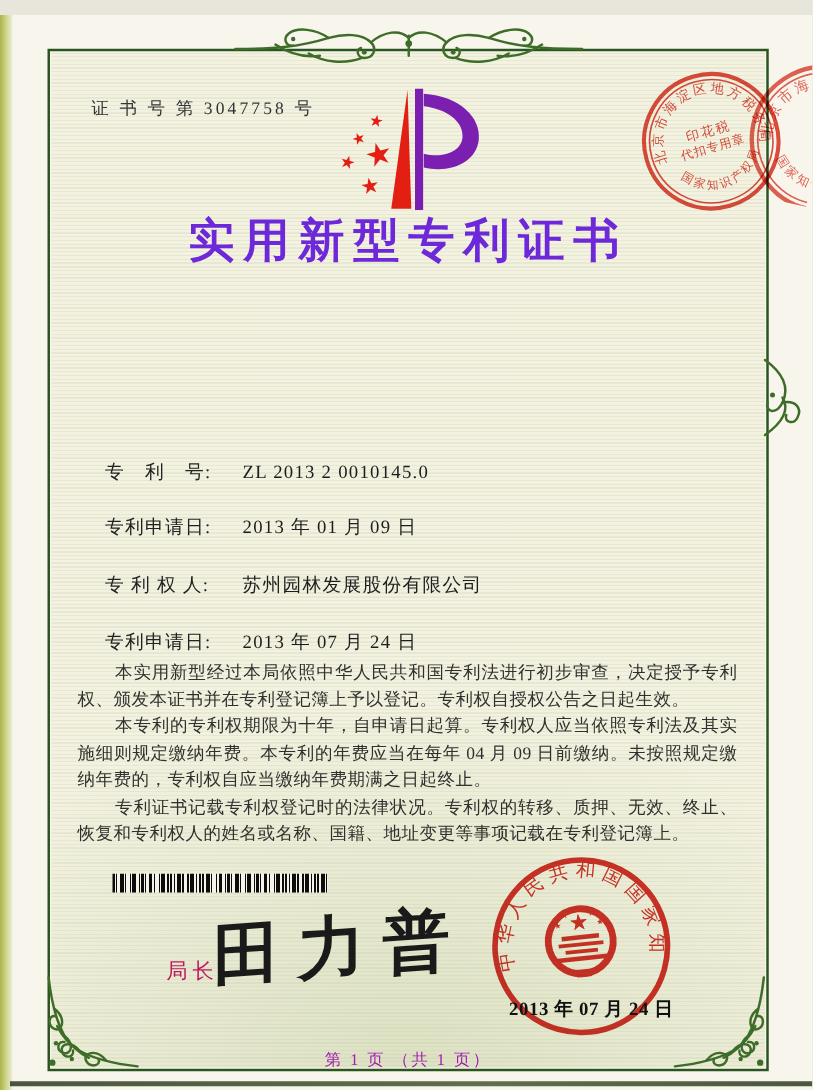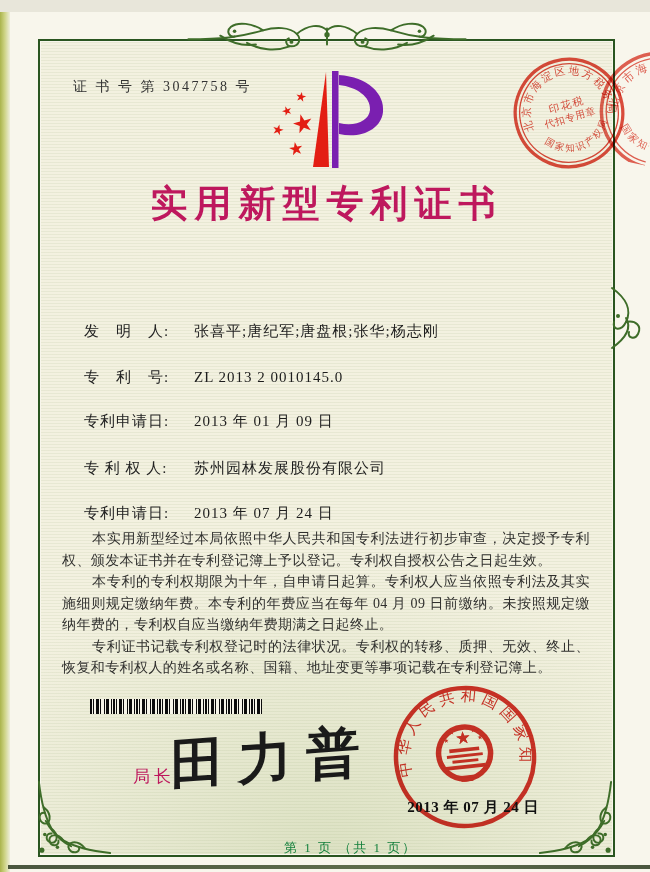--- a/index.html
+++ b/index.html
@@ -38,22 +38,22 @@
   .ornament svg{ display:block; width:100%; height:100%; }
 
   
   .cert-no{
     position:absolute; left:73px; top:66px;
     font-size:14px; letter-spacing:2.5px; color:#333;
   }
   .logo{ position:absolute; left:268px; top:55px; width:125px; height:108px; }
   .logo svg{width:100%;height:100%;}
   .title{
-    position:absolute; left:38px; width:577px; top:167px;
-    text-align:center; font-size:37px; font-weight:700; letter-spacing:7px; color:#be185d;
+    position:absolute; left:38px; width:577px; top:156px;
+    text-align:center; font-size:37px; font-weight:700; letter-spacing:7px; color:#6d28d9;
   }
 
   
   .frow{ position:absolute; left:84px; font-size:15px; white-space:nowrap; }
   .f-label{ display:inline-block; min-width:104px; letter-spacing:1px; color:#222; }
   .f-value{ margin-left:6px; letter-spacing:1px; color:#1d1d1d; }
 
   
   .paras{
     position:absolute; left:62px; top:516px; width:528px;
@@ -92,21 +92,21 @@
   .seal{ position:absolute; left:390px; top:670px; width:150px; height:150px;
     transform:rotate(-6deg); opacity:.94; mix-blend-mode:multiply; }
   .seal svg{width:100%;height:100%;}
   .seal-date{
     position:absolute; left:398px; top:786px; width:150px; text-align:center;
     font-size:15px; font-weight:700; letter-spacing:.5px; color:#101010;
   }
 
   .footer{
     position:absolute; left:38px; width:577px; top:827px; text-align:center;
-    font-size:13px; letter-spacing:2px; color:#15803d;padding-left:24px;
+    font-size:13px; letter-spacing:2px; color:#a21caf;
   }
 </style>
 </head>
 <body>
 
 <div class="page">
 
   <div class="edge-strip"></div>
 
   <div class="frame">
@@ -216,23 +216,20 @@
         <textPath href="#ts-top2" startOffset="4">北京市海淀区地方税务局</textPath>
       </text>
       <text font-size="11.5" letter-spacing="2.5" font-family="'Liberation Serif','DejaVu Serif',serif">
         <textPath href="#ts-bot2" startOffset="2">国家知识产权局</textPath>
       </text>
     </svg>
   </div>
 
   <div class="title">实用新型专利证书</div>
 
-  <div class="frow" style="top:310px">
-    <span class="f-label">发　明　人:</span><span class="f-value">张喜平;唐纪军;唐盘根;张华;杨志刚</span>
-  </div>
   <div class="frow" style="top:356px">
     <span class="f-label">专　利　号:</span><span class="f-value">ZL 2013 2 0010145.0</span>
   </div>
   <div class="frow" style="top:400px">
     <span class="f-label">专利申请日:</span><span class="f-value">2013 年 01 月 09 日</span>
   </div>
   <div class="frow" style="top:447px">
     <span class="f-label">专 利 权 人:</span><span class="f-value">苏州园林发展股份有限公司</span>
   </div>
   <div class="frow" style="top:492px">

